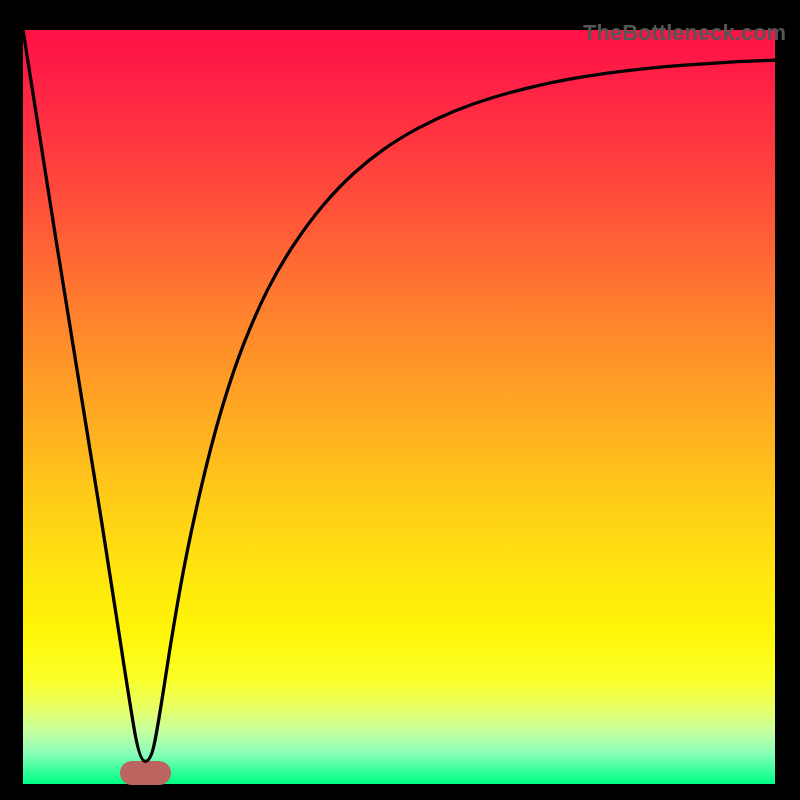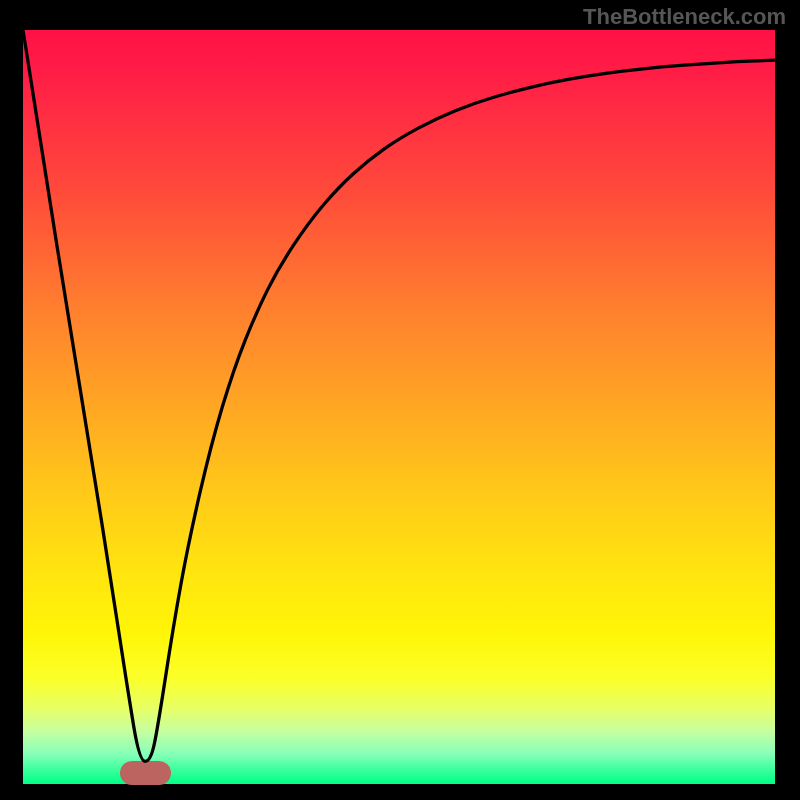--- a/index.html
+++ b/index.html
@@ -6,21 +6,21 @@
     body {
       width: 800px;
       height: 800px;
       background: #000;
       position: relative;
       font-family: Arial, Helvetica, sans-serif;
       overflow: hidden;
     }
     .watermark {
       position: absolute;
-      top: 4px;
+      top: 20px;
       right: 14px;
       color: #565656;
       font-size: 22px;
       font-weight: 600;
       z-index: 5;
     }
     .plot-frame {
       position: absolute;
       left: 23px;
       top: 30px;

